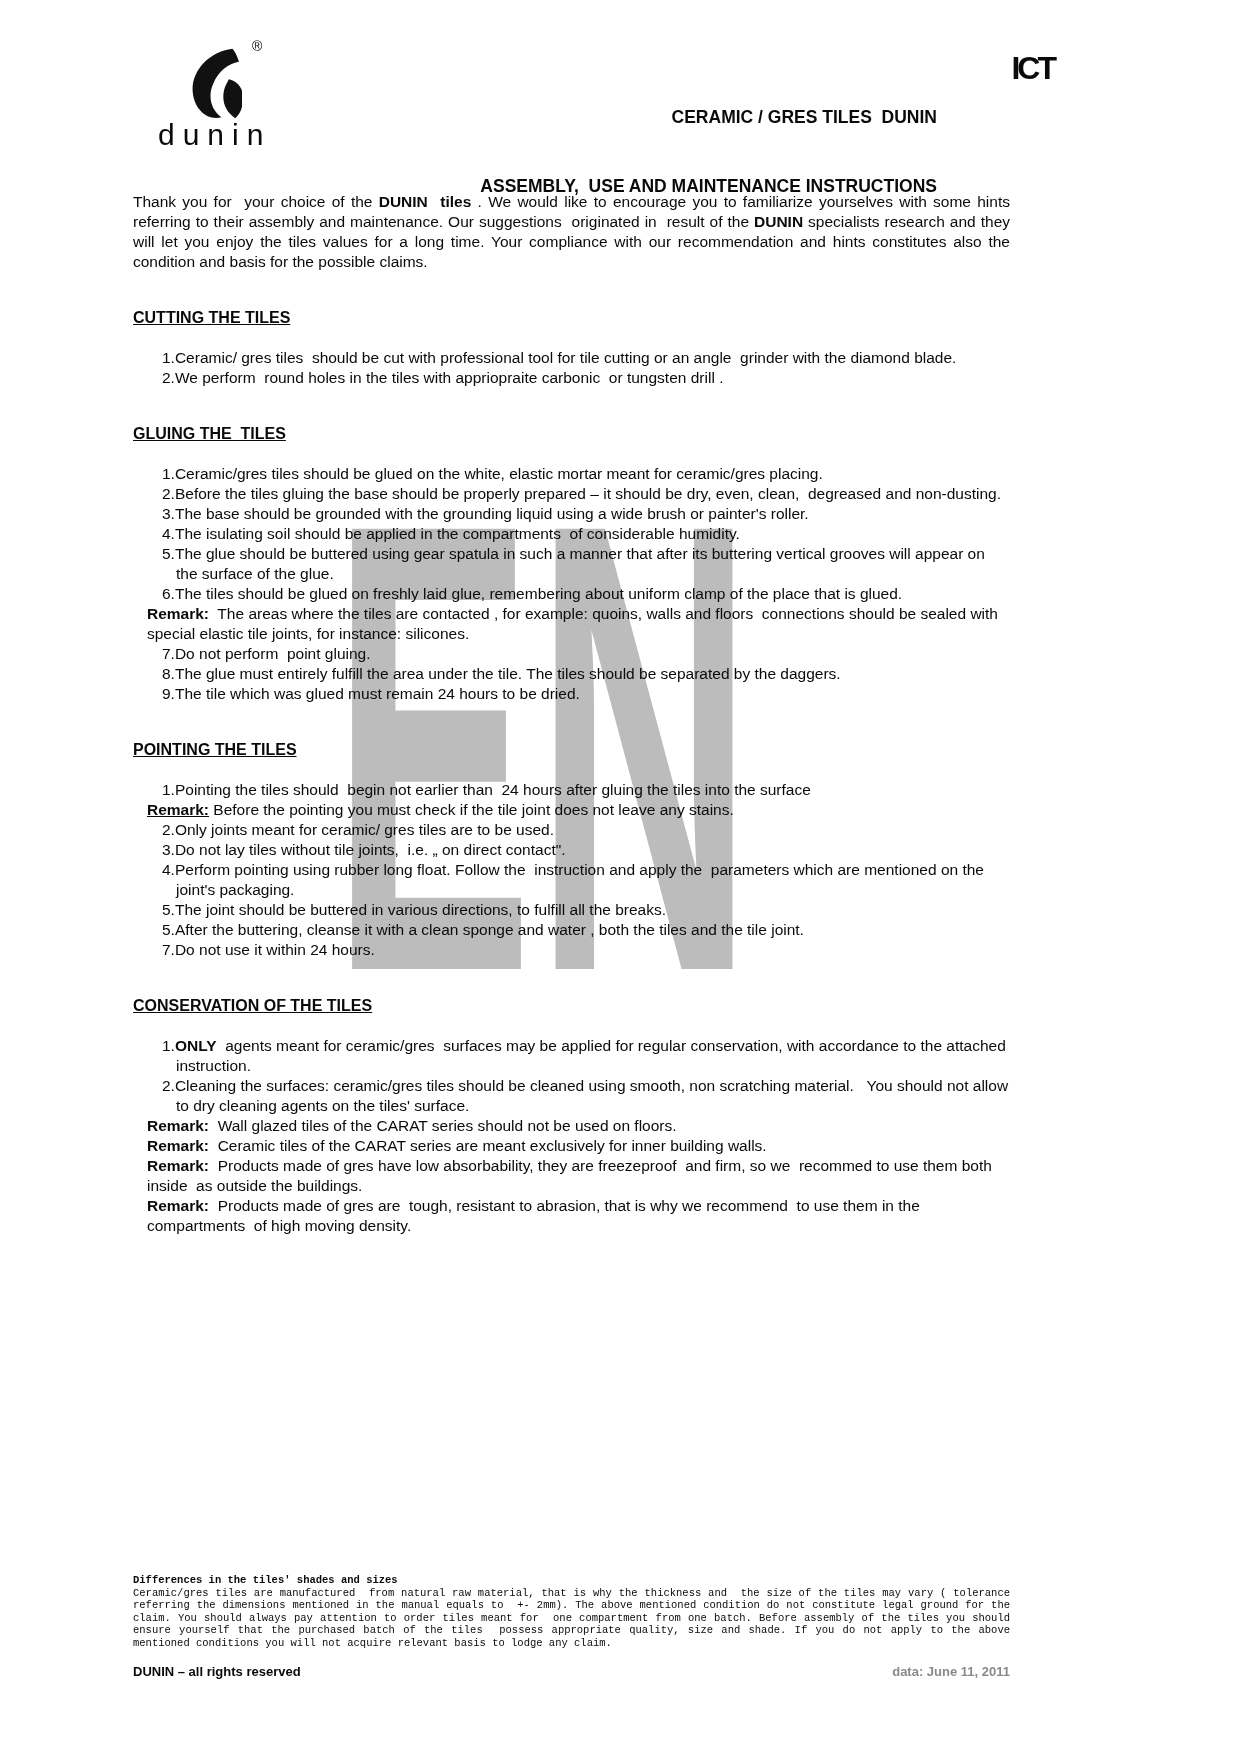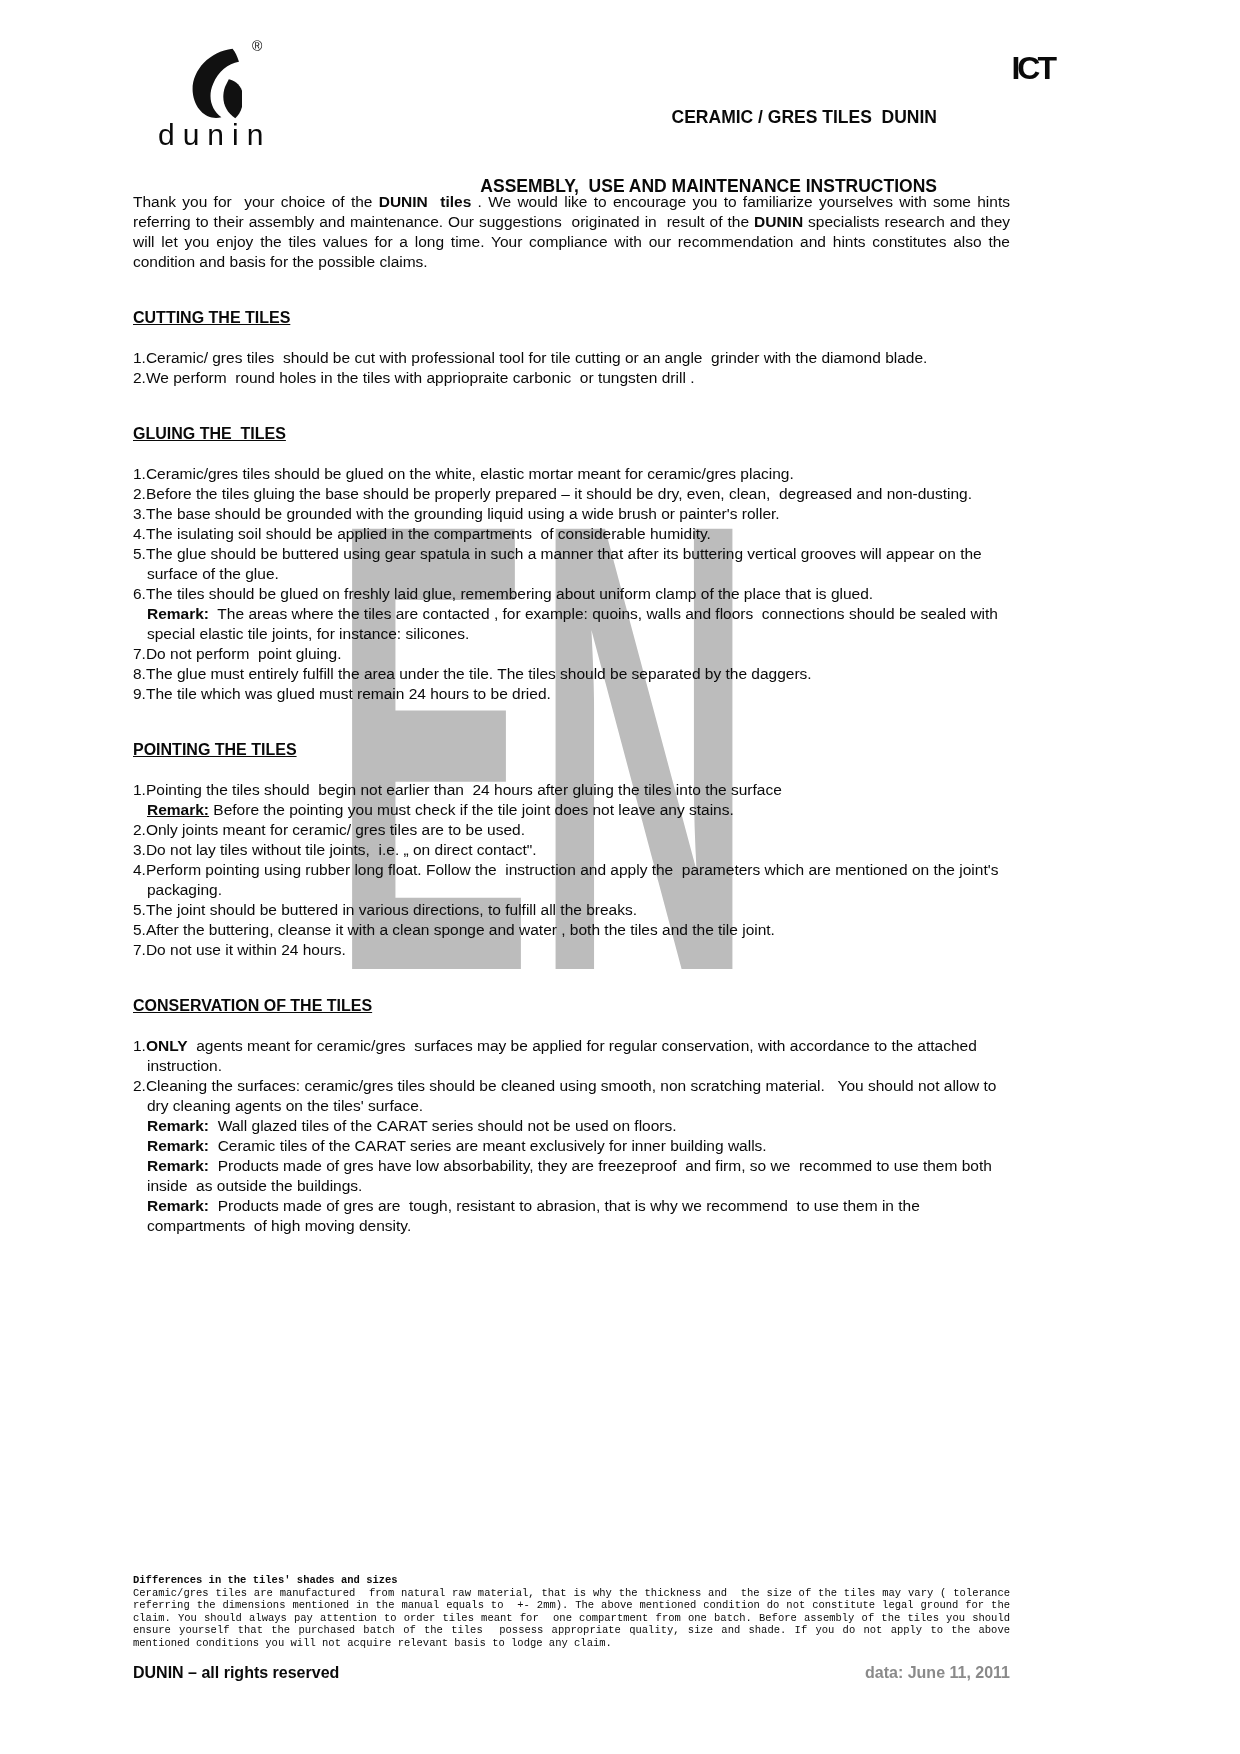--- a/index.html
+++ b/index.html
@@ -65,41 +65,42 @@
     font-weight:bold;
     text-decoration:underline;
     font-size:16px;
     margin-top:36px;
     margin-bottom:20px;
     white-space:pre-wrap;
   }
   .item{
     padding-left:14px;text-indent:-14px;
     white-space:pre-wrap;
+    margin-left:29px;
   }
   .remark{
     padding-left:14px;
     white-space:pre-wrap;
   }
   .b{font-weight:bold;}
   .u{text-decoration:underline;}
 
   
   .footer-notes{
     position:absolute;left:133px;top:1574px;width:877px;
     font-size:10.5px;line-height:12.5px;
     z-index:1;
     font-family:Liberation Mono, monospace;
   }
   .notes-heading{font-weight:bold;}
   .notes-body{text-align:justify;white-space:pre-wrap;}
   .footer-row{
     position:absolute;left:133px;top:1664px;width:877px;
     display:flex;justify-content:space-between;
-    font-size:16px;font-weight:bold;
+    font-size:13px;font-weight:bold;
     z-index:1;
   }
   .footer-date{color:#8a8a8a;}
 </style>
 </head>
 <body>
 
 <div class="page">
 
   <div class="watermark">EN</div>

